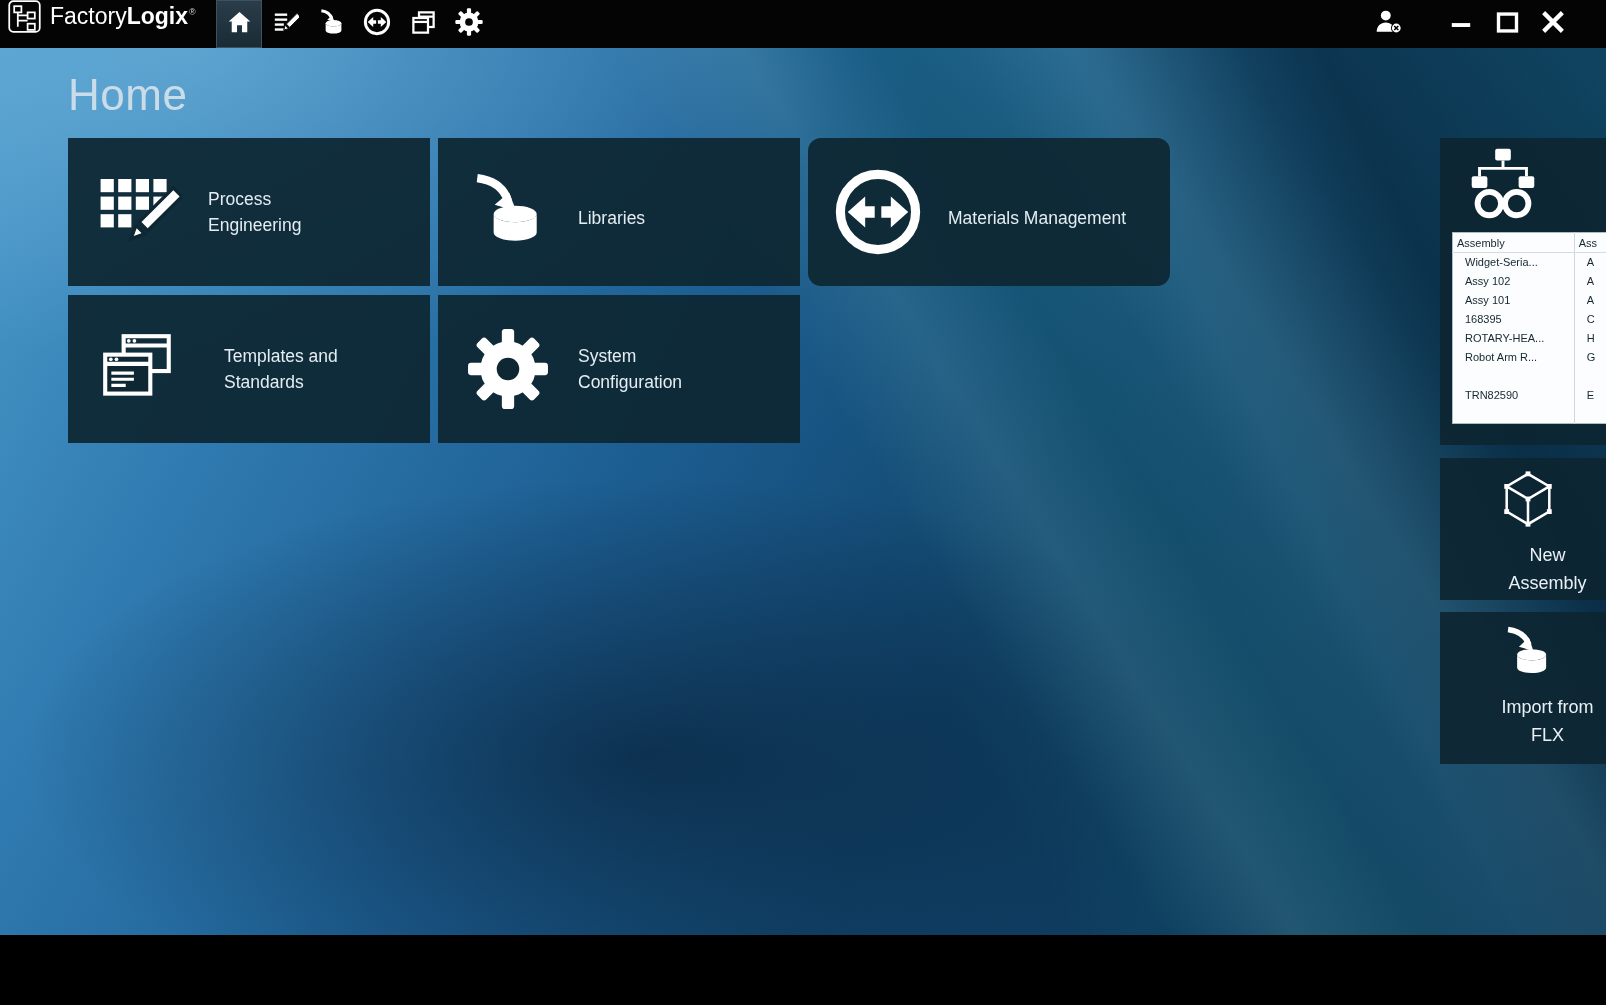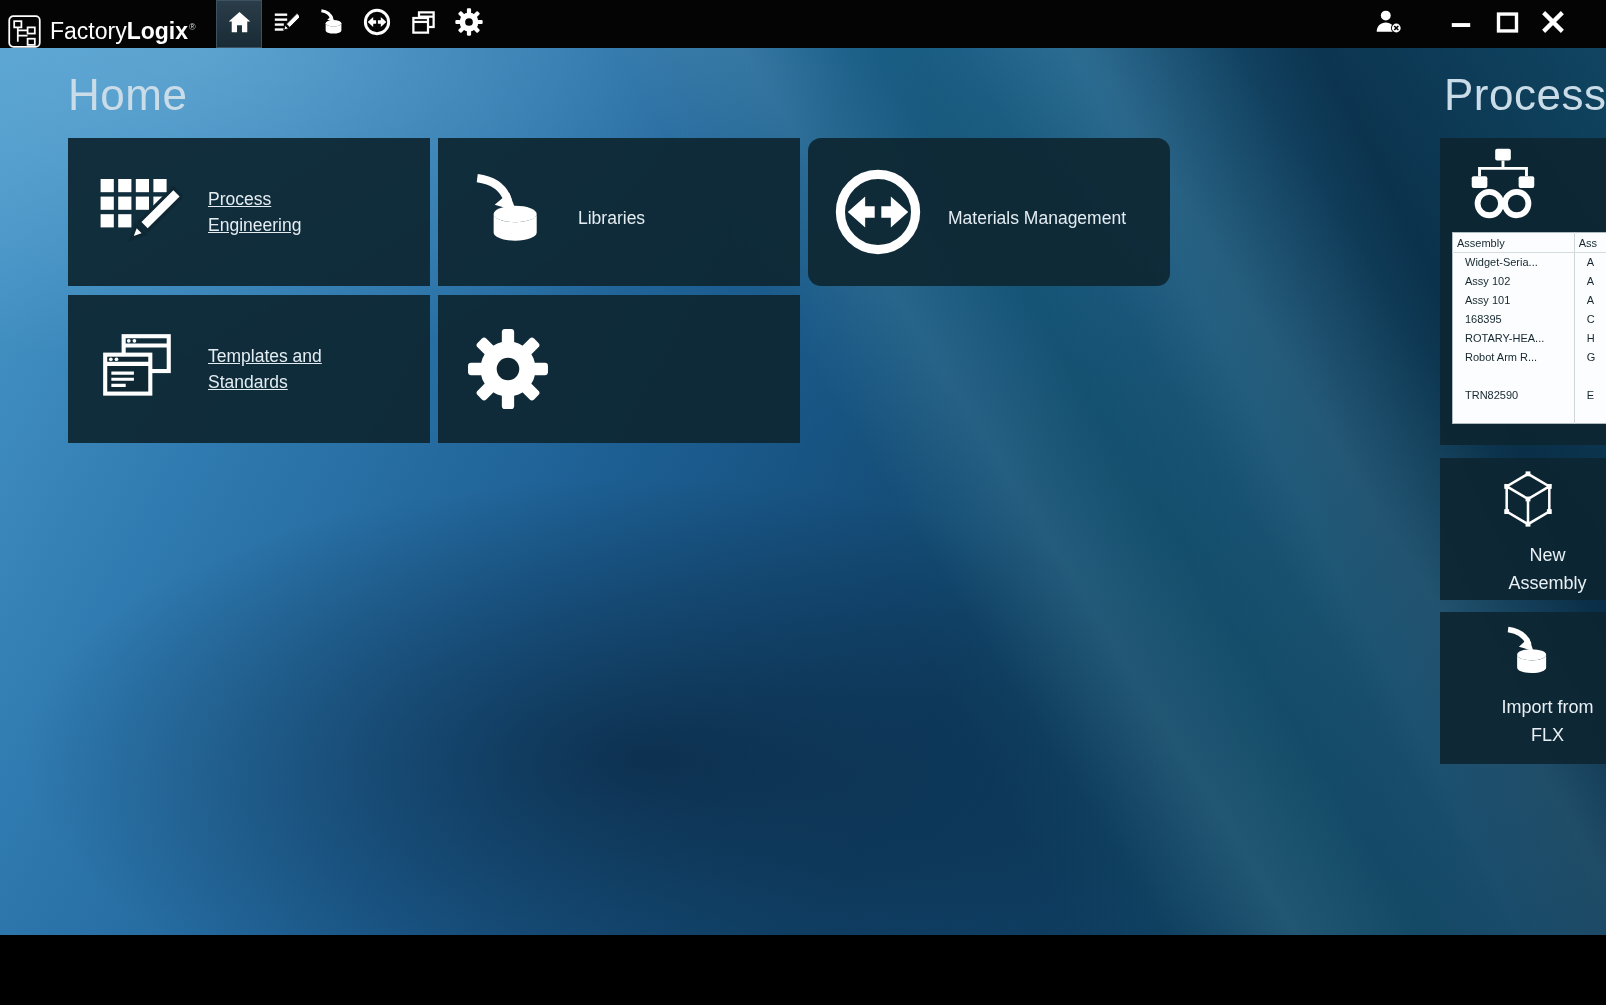--- a/index.html
+++ b/index.html
@@ -2,21 +2,21 @@
 <html><head>
 <meta charset="utf-8">
 <style>
   *{margin:0;padding:0;box-sizing:border-box}
   html,body{width:1606px;height:1005px;overflow:hidden;background:#000;
     font-family:"Liberation Sans",sans-serif;}
   #stage{position:relative;width:1606px;height:1005px;overflow:hidden;background:#000;}
 
   
   .titlebar{position:absolute;top:0;left:0;right:0;height:48px;background:#040404;
-    display:flex;align-items:flex-end;z-index:10;}
+    display:flex;align-items:flex-start;z-index:10;}
   .logo{display:flex;align-items:center;gap:9px;padding-left:8px;width:216px;flex:0 0 216px;}
   .logo svg{display:block}
   .logo-name{color:#fff;font-size:23px;font-weight:300;white-space:nowrap;}
   .logo-name b{font-weight:700}
   .logo-name sup{font-size:9px;color:#cfd8dd;margin-left:1px;}
   .tb-group{display:flex;height:48px;}
   .tb-btn{width:46px;height:48px;display:flex;align-items:center;justify-content:center;cursor:pointer;}
   .tb-btn.active{background:linear-gradient(#2a3d49,#192b35);box-shadow:inset 0 0 0 1px #3c5260;}
   .right-zone{margin-left:auto;display:flex;align-items:center;height:48px;padding-right:30px;}
   .user-btn{width:46px;height:48px;display:flex;align-items:center;justify-content:center;margin-right:26px;cursor:pointer;}
@@ -36,26 +36,26 @@
 
   .page-title{position:absolute;color:#c9dce8;font-size:44px;font-weight:400;letter-spacing:.5px;white-space:nowrap;}
   #home-title{left:68px;top:70px;}
   #process-title{left:1444px;top:70px;}
 
   
   .tile{position:absolute;width:362px;height:148px;background:rgba(14,39,51,.94);
     display:flex;align-items:center;cursor:pointer;}
   .tile-icon{flex:0 0 112px;display:flex;align-items:center;justify-content:center;margin-left:14px;}
   .tile-label{color:#e4edf2;font-size:17.5px;font-weight:400;line-height:1.5;margin-left:14px;}
-  .tile-label.narrow{max-width:140px;text-decoration:underline;}
+  .tile-label.narrow{max-width:140px;}
   .tile-label.wide{max-width:220px;margin-top:12px;}
   #tile-pe{left:68px;top:138px;}
   #tile-lib{left:438px;top:138px;}
   #tile-mat{left:808px;top:138px;border-radius:13px;}
-  #tile-tmpl{left:68px;top:295px;}
+  #tile-tmpl{left:68px;top:295px;gap:16px;}
   #tile-sys{left:438px;top:295px;}
 
   
   .rpanel{position:absolute;left:1440px;width:175px;background:rgba(13,37,49,.92);}
   #rpanel-assemblies{top:138px;height:307px;}
   #rpanel-assemblies .panel-icon{position:absolute;left:20px;top:8px;}
   .assembly-table{position:absolute;left:12px;top:94px;width:162px;border-collapse:collapse;
     background:#fbfdfe;font-size:11px;color:#16272f;border:1px solid #aebcc3;}
   .assembly-table th{font-weight:400;text-align:left;padding:3px 4px;height:20px;
     border-bottom:1px solid #d4dce0;white-space:nowrap;}
@@ -201,21 +201,20 @@
               <path d="M4.5 4.5l15 15M19.5 4.5l-15 15" stroke="#fff" stroke-width="3.4"></path>
             </svg>
         </span>
       </div>
     </div>
   </div>
 
   <div class="desktop"></div>
 
   <div class="page-title" id="home-title">Home</div>
-  <div class="page-title" id="process-title">Process</div>
 
   <div class="tile" id="tile-pe">
     <span class="tile-icon">
       <svg width="88" height="88" viewBox="0 0 80 80">
         <g fill="#fff">
           <rect x="6" y="10" width="12" height="12"></rect>
             <rect x="22" y="10" width="12" height="12"></rect>
           <rect x="38" y="10" width="12" height="12"></rect>
             <rect x="54" y="10" width="12" height="12"></rect>
           <rect x="6" y="26" width="12" height="12"></rect>
@@ -288,20 +287,21 @@
             <use href="#tooth-b" transform="rotate(135 40 40)"></use>
           <use href="#tooth-b" transform="rotate(180 40 40)"></use>
             <use href="#tooth-b" transform="rotate(225 40 40)"></use>
           <use href="#tooth-b" transform="rotate(270 40 40)"></use>
             <use href="#tooth-b" transform="rotate(315 40 40)"></use>
           <circle cx="40" cy="40" r="27"></circle>
         </g>
         <circle cx="40" cy="40" r="11" fill="#0e2733"></circle>
       </svg>
     </span>
+    <span class="tile-label narrow">System Configuration</span>
   </div>
 
   <div class="rpanel" id="rpanel-assemblies">
     <span class="panel-icon">
       <svg width="86" height="76" viewBox="0 0 88 76">
         <g fill="#fff">
           <rect x="36" y="2" width="16" height="12" rx="2"></rect>
           <rect x="12" y="30" width="16" height="12" rx="2"></rect>
           <rect x="60" y="30" width="16" height="12" rx="2"></rect>
         </g>

